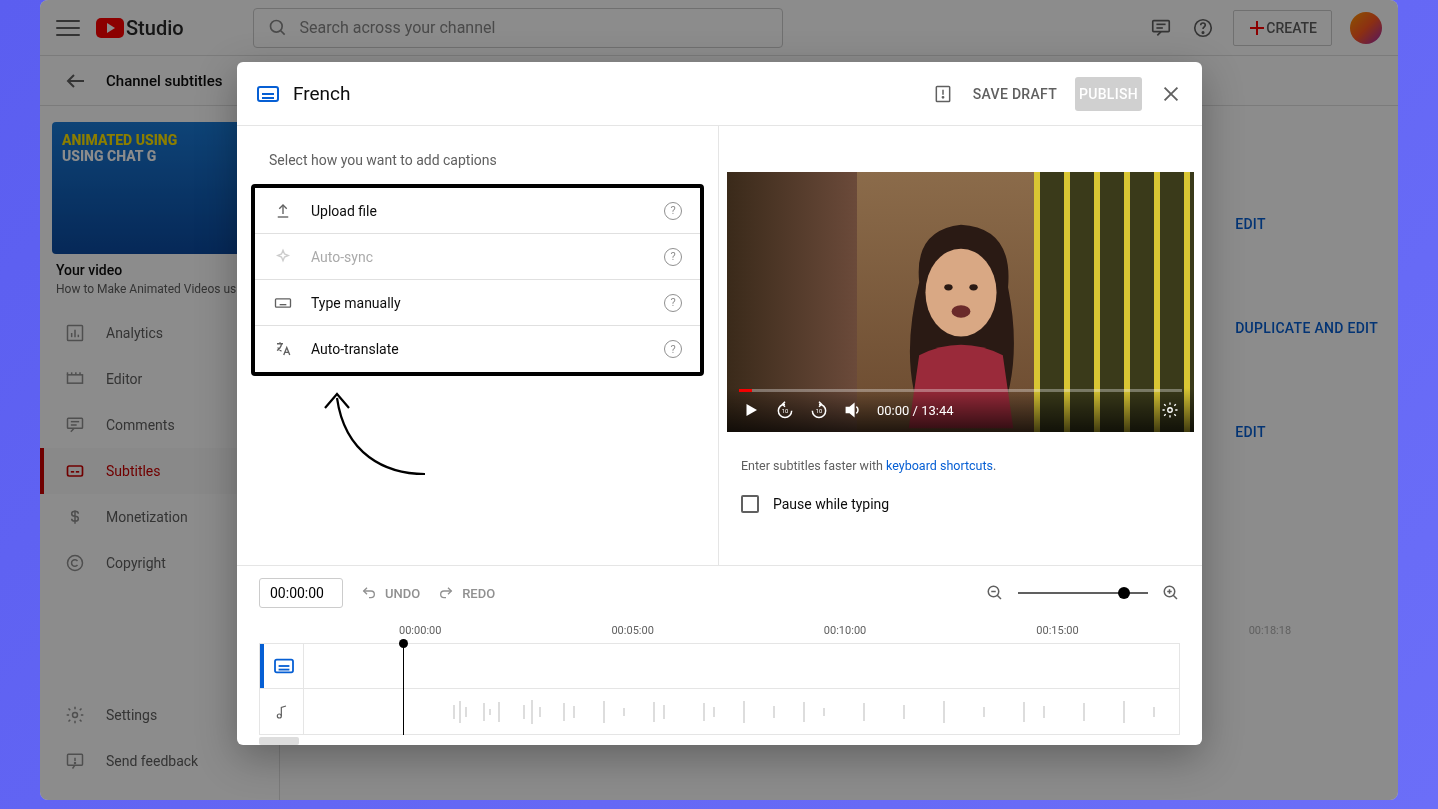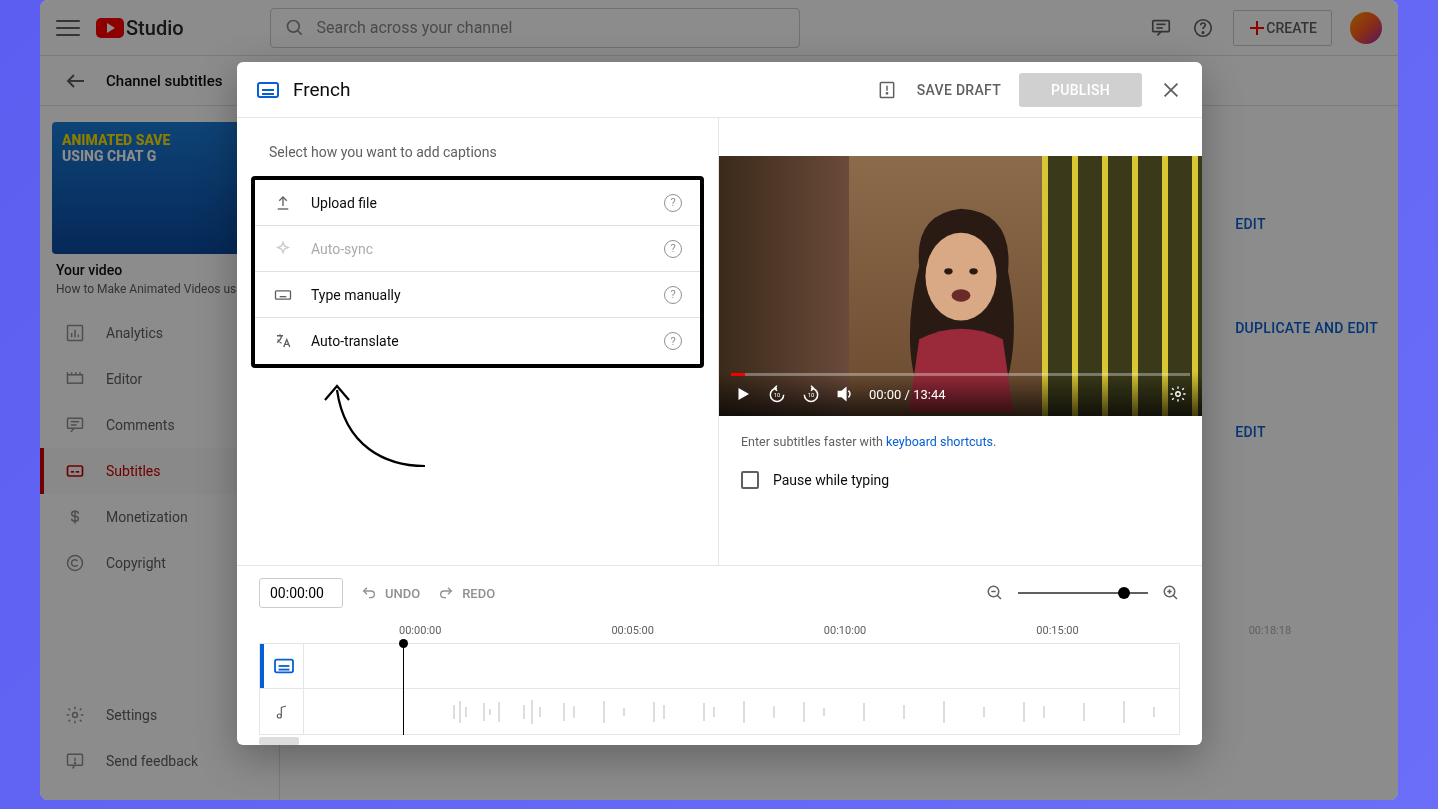--- a/index.html
+++ b/index.html
@@ -5,21 +5,21 @@
 * { box-sizing: border-box; margin: 0; padding: 0; font-family: Roboto, Arial, sans-serif; }
 body { background: linear-gradient(135deg, #5b5ef0, #6b6ef8); width: 1438px; height: 809px; overflow: hidden; position: relative; }
 .app-window { position: absolute; left: 40px; top: 0; width: 1358px; height: 800px; background: #fff; border-radius: 8px; overflow: hidden; }
 .overlay { position: absolute; inset: 0; background: rgba(0,0,0,0.45); pointer-events: none; }
 .topbar { height: 56px; display: flex; align-items: center; padding: 0 16px; border-bottom: 1px solid #e0e0e0; gap: 16px; }
 .hamburger { width: 24px; height: 24px; display: flex; flex-direction: column; justify-content: center; gap: 5px; cursor: pointer; }
 .hamburger div { height: 2px; background: #606060; border-radius: 1px; }
 .logo { display: flex; align-items: center; gap: 2px; font-weight: 500; font-size: 20px; color: #282828; }
 .yt-logo { width: 28px; height: 20px; background: #ff0000; border-radius: 5px; display: flex; align-items: center; justify-content: center; }
 .yt-logo::after { content: ""; border-left: 8px solid #fff; border-top: 5px solid transparent; border-bottom: 5px solid transparent; margin-left: 2px; }
-.search-wrap { flex: 0 0 530px; margin-left: 70px; }
+.search-wrap { flex: 0 0 530px; margin-left: 53px; }
 .search { height: 40px; border: 1px solid #ccc; border-radius: 4px; display: flex; align-items: center; padding: 0 14px; gap: 12px; color: #888; }
 .search-icon { width: 20px; height: 20px; }
 .top-right { margin-left: auto; display: flex; align-items: center; gap: 18px; }
 .icon-btn { width: 24px; height: 24px; color: #606060; cursor: pointer; display:flex; align-items:center; justify-content:center; }
 .create-btn { display: flex; align-items: center; gap: 0; border: 1px solid #ccc; border-radius: 2px; padding: 8px 14px; font-size: 14px; font-weight: 500; color: #606060; cursor: pointer; }
 .create-plus { width: 18px; height: 18px; position: relative; }
 .create-plus::before, .create-plus::after { content:""; position:absolute; background:#ff0000; }
 .create-plus::before { left:8px; top:2px; width:2px; height:14px; }
 .create-plus::after { top:8px; left:2px; height:2px; width:14px; }
 .avatar { width: 32px; height: 32px; border-radius: 50%; background: linear-gradient(135deg,#ff9800,#ff5722,#9c27b0); }
@@ -39,45 +39,45 @@
 .nav-item { display:flex; align-items:center; gap:20px; padding: 0 24px; height:46px; font-size:14px; color:#606060; cursor:pointer; }
 .nav-item.active { color:#cc0000; border-left:4px solid #cc0000; padding-left:20px; background:#f9f9f9;text-align:center; }
 .nav-icon { width:22px; height:22px; display:flex; align-items:center; justify-content:center; }
 .sidebar-bottom { margin-top:auto; }
 .content-area { flex:1; position:relative; }
 .right-actions { position:absolute; right:20px; top:110px; display:flex; flex-direction:column; gap:88px; }
 .right-link { color:#065fd4; font-size:14px; font-weight:500; letter-spacing:.3px; cursor:pointer; }
 
 
 .modal { position:absolute; left:237px; top:62px; width:965px; height:683px; background:#fff; border-radius:6px; box-shadow:0 12px 40px rgba(0,0,0,.3); display:flex; flex-direction:column; z-index:10; }
-.modal-header { height:56px; display:flex; align-items:center; padding:0 20px; border-bottom:1px solid #e5e5e5; gap:14px; }
+.modal-header { height:64px; display:flex; align-items:center; padding:0 20px; border-bottom:1px solid #e5e5e5; gap:14px; }
 .cc-icon { width:22px; height:16px; border:2px solid #065fd4; border-radius:3px; position:relative; }
 .cc-icon::after { content:""; position:absolute; left:3px; right:3px; top:5px; height:2px; background:#065fd4; box-shadow:0 4px 0 #065fd4; }
 .modal-title { font-size:19px; color:#0d0d0d; }
 .modal-actions { margin-left:auto; display:flex; align-items:center; gap:18px; }
 .ghost-btn { font-size:14px; font-weight:500; color:#606060; cursor:pointer; letter-spacing:.3px; }
-.primary-btn { background:#d0d0d0; color:#fff; font-size:14px; font-weight:500; padding:9px 32px; border-radius:3px; cursor:pointer; letter-spacing:.3px; }
+.primary-btn { background:#d0d0d0; color:#fff; font-size:14px; font-weight:500; padding:9px 4px; border-radius:3px; cursor:pointer; letter-spacing:.3px; }
 .close-x { width:22px; height:22px; color:#606060; cursor:pointer; }
 
 .modal-body { display:flex; flex:1; min-height:0; }
 .left-panel { width:482px; border-right:1px solid #e5e5e5; padding:26px 18px; }
 .prompt { font-size:14px; color:#606060; margin:0 0 16px 14px; }
 .options { border:4px solid #000; border-radius:4px; margin:0 -4px; }
 .opt { display:flex; align-items:center; gap:18px; height:46px; padding:0 18px; border-bottom:1px solid #e0e0e0; cursor:pointer; }
 .opt:last-child { border-bottom:none; }
 .opt.disabled { color:#aaa; cursor:default; }
 .opt .label { font-size:14px; color:#0d0d0d; }
 .opt.disabled .label { color:#aaa; }
 .opt-ic { width:20px; height:20px; color:#606060; display:flex; align-items:center; justify-content:center; }
 .opt.disabled .opt-ic { color:#ccc; }
 .help-ic { margin-left:auto; width:18px; height:18px; border:1.5px solid #909090; border-radius:50%; display:flex; align-items:center; justify-content:center; font-size:11px; color:#909090; cursor:pointer; }
 .arrow-annot { margin:8px 0 0 60px; }
 
 .right-panel { flex:1; padding:38px 0 12px 0; display:flex; flex-direction:column; }
-.preview { margin:0; height:260px; background:linear-gradient(180deg,#8b6b4a,#6b4a2f); position:relative; }
+.preview { margin:8px; height:260px; background:linear-gradient(180deg,#8b6b4a,#6b4a2f); position:relative; }
 .preview-figure { position:absolute; left:50%; top:50%; transform:translate(-50%,-45%); width:210px; height:230px; }
 .preview-bg-l { position:absolute; left:0; top:0; bottom:0; width:130px; background:linear-gradient(90deg,#3a2a1a,#6b4a3a); }
 .preview-bg-r { position:absolute; right:0; top:0; bottom:0; width:160px; background:repeating-linear-gradient(90deg,#d9c633 0 6px,#3a3a1a 6px 30px); }
 .controls { position:absolute; left:0; right:0; bottom:0; height:44px; background:linear-gradient(0deg,rgba(0,0,0,.7),transparent); display:flex; align-items:center; gap:14px; padding:0 14px; color:#fff; font-size:13px; }
 .ctrl-ic { width:20px; height:20px; cursor:pointer; display:flex; align-items:center; justify-content:center; }
 .progress { position:absolute; left:12px; right:12px; bottom:40px; height:3px; background:rgba(255,255,255,.35); }
 .progress::before { content:""; position:absolute; left:0; width:3%; top:0; bottom:0; background:#ff0000; }
 .gear-right { margin-left:auto; }
 .hint { font-size:12.5px; color:#606060; margin:18px 0 0 22px; }
 .hint a { color:#065fd4; text-decoration:none; cursor:pointer; }
@@ -157,21 +157,21 @@
         <line x1="20" y1="12" x2="4" y2="12"></line>
         <polyline points="10,6 4,12 10,18"></polyline>
       </svg>
     <span class="subheader-title">Channel subtitles</span>
   </div>
 
   <div class="body-row">
 
     <div class="sidebar">
       <div class="thumb">
-        <div class="line1">ANIMATED SAVE</div>
+        <div class="line1">ANIMATED USING</div>
         <div class="line2">USING CHAT G</div>
         <div class="dur">13</div>
       </div>
       <div class="vid-meta">
         <div class="t1">Your video</div>
         <div class="t2">How to Make Animated Videos us</div>
       </div>
       <div class="nav">
         <div class="nav-item">
           <span class="nav-icon">

